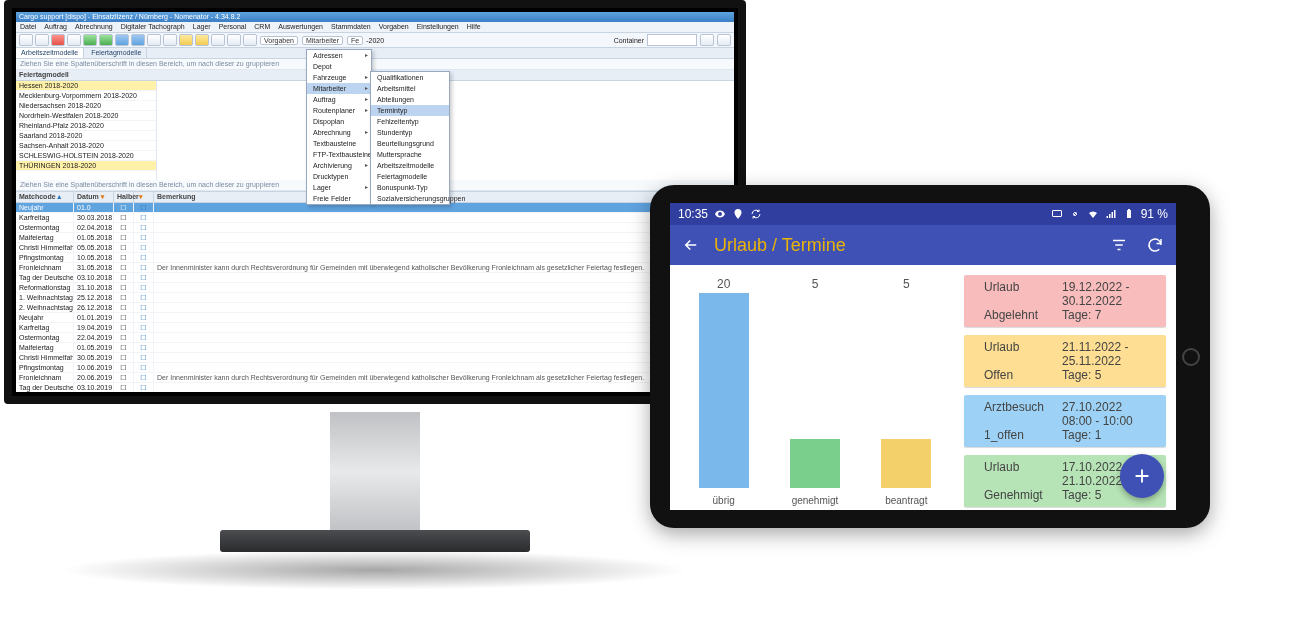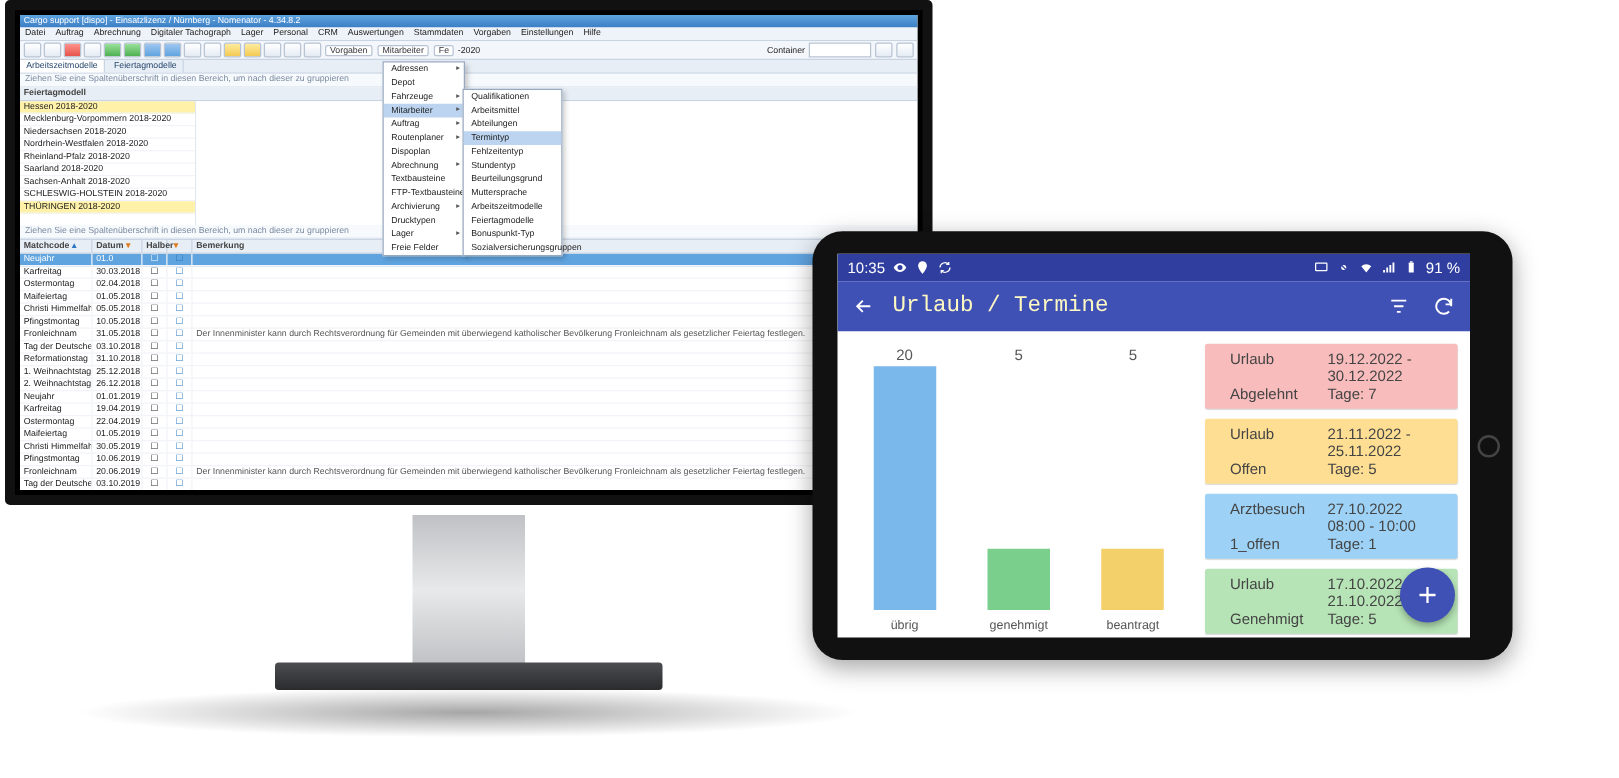--- a/index.html
+++ b/index.html
@@ -263,26 +263,25 @@
     padding: 0 8px;
     font-size: 12px;
   }
   .statusbar .sb-left { display:flex; align-items:center; gap:6px; }
   .statusbar .sb-right { margin-left: auto; display:flex; align-items:center; gap:6px; }
   .sb-ico { width:12px; height:12px; display:inline-block; }
 
   .appbar {
     height: 40px;
     background: #3f51b5;
-    color: #fef9c3;
+    color: #eab308;
     display: flex;
     align-items: center;
     padding: 0 12px;
     gap: 14px;
-    font-family: Liberation Mono, monospace;
   }
   .appbar .title { font-size: 18px; }
   .appbar .actions { margin-left: auto; display:flex; gap:18px; align-items:center; }
   .ico { width: 18px; height: 18px; display:inline-block; }
 
   .tab-content {
     display: flex;
     height: calc(100% - 62px);
   }
 

